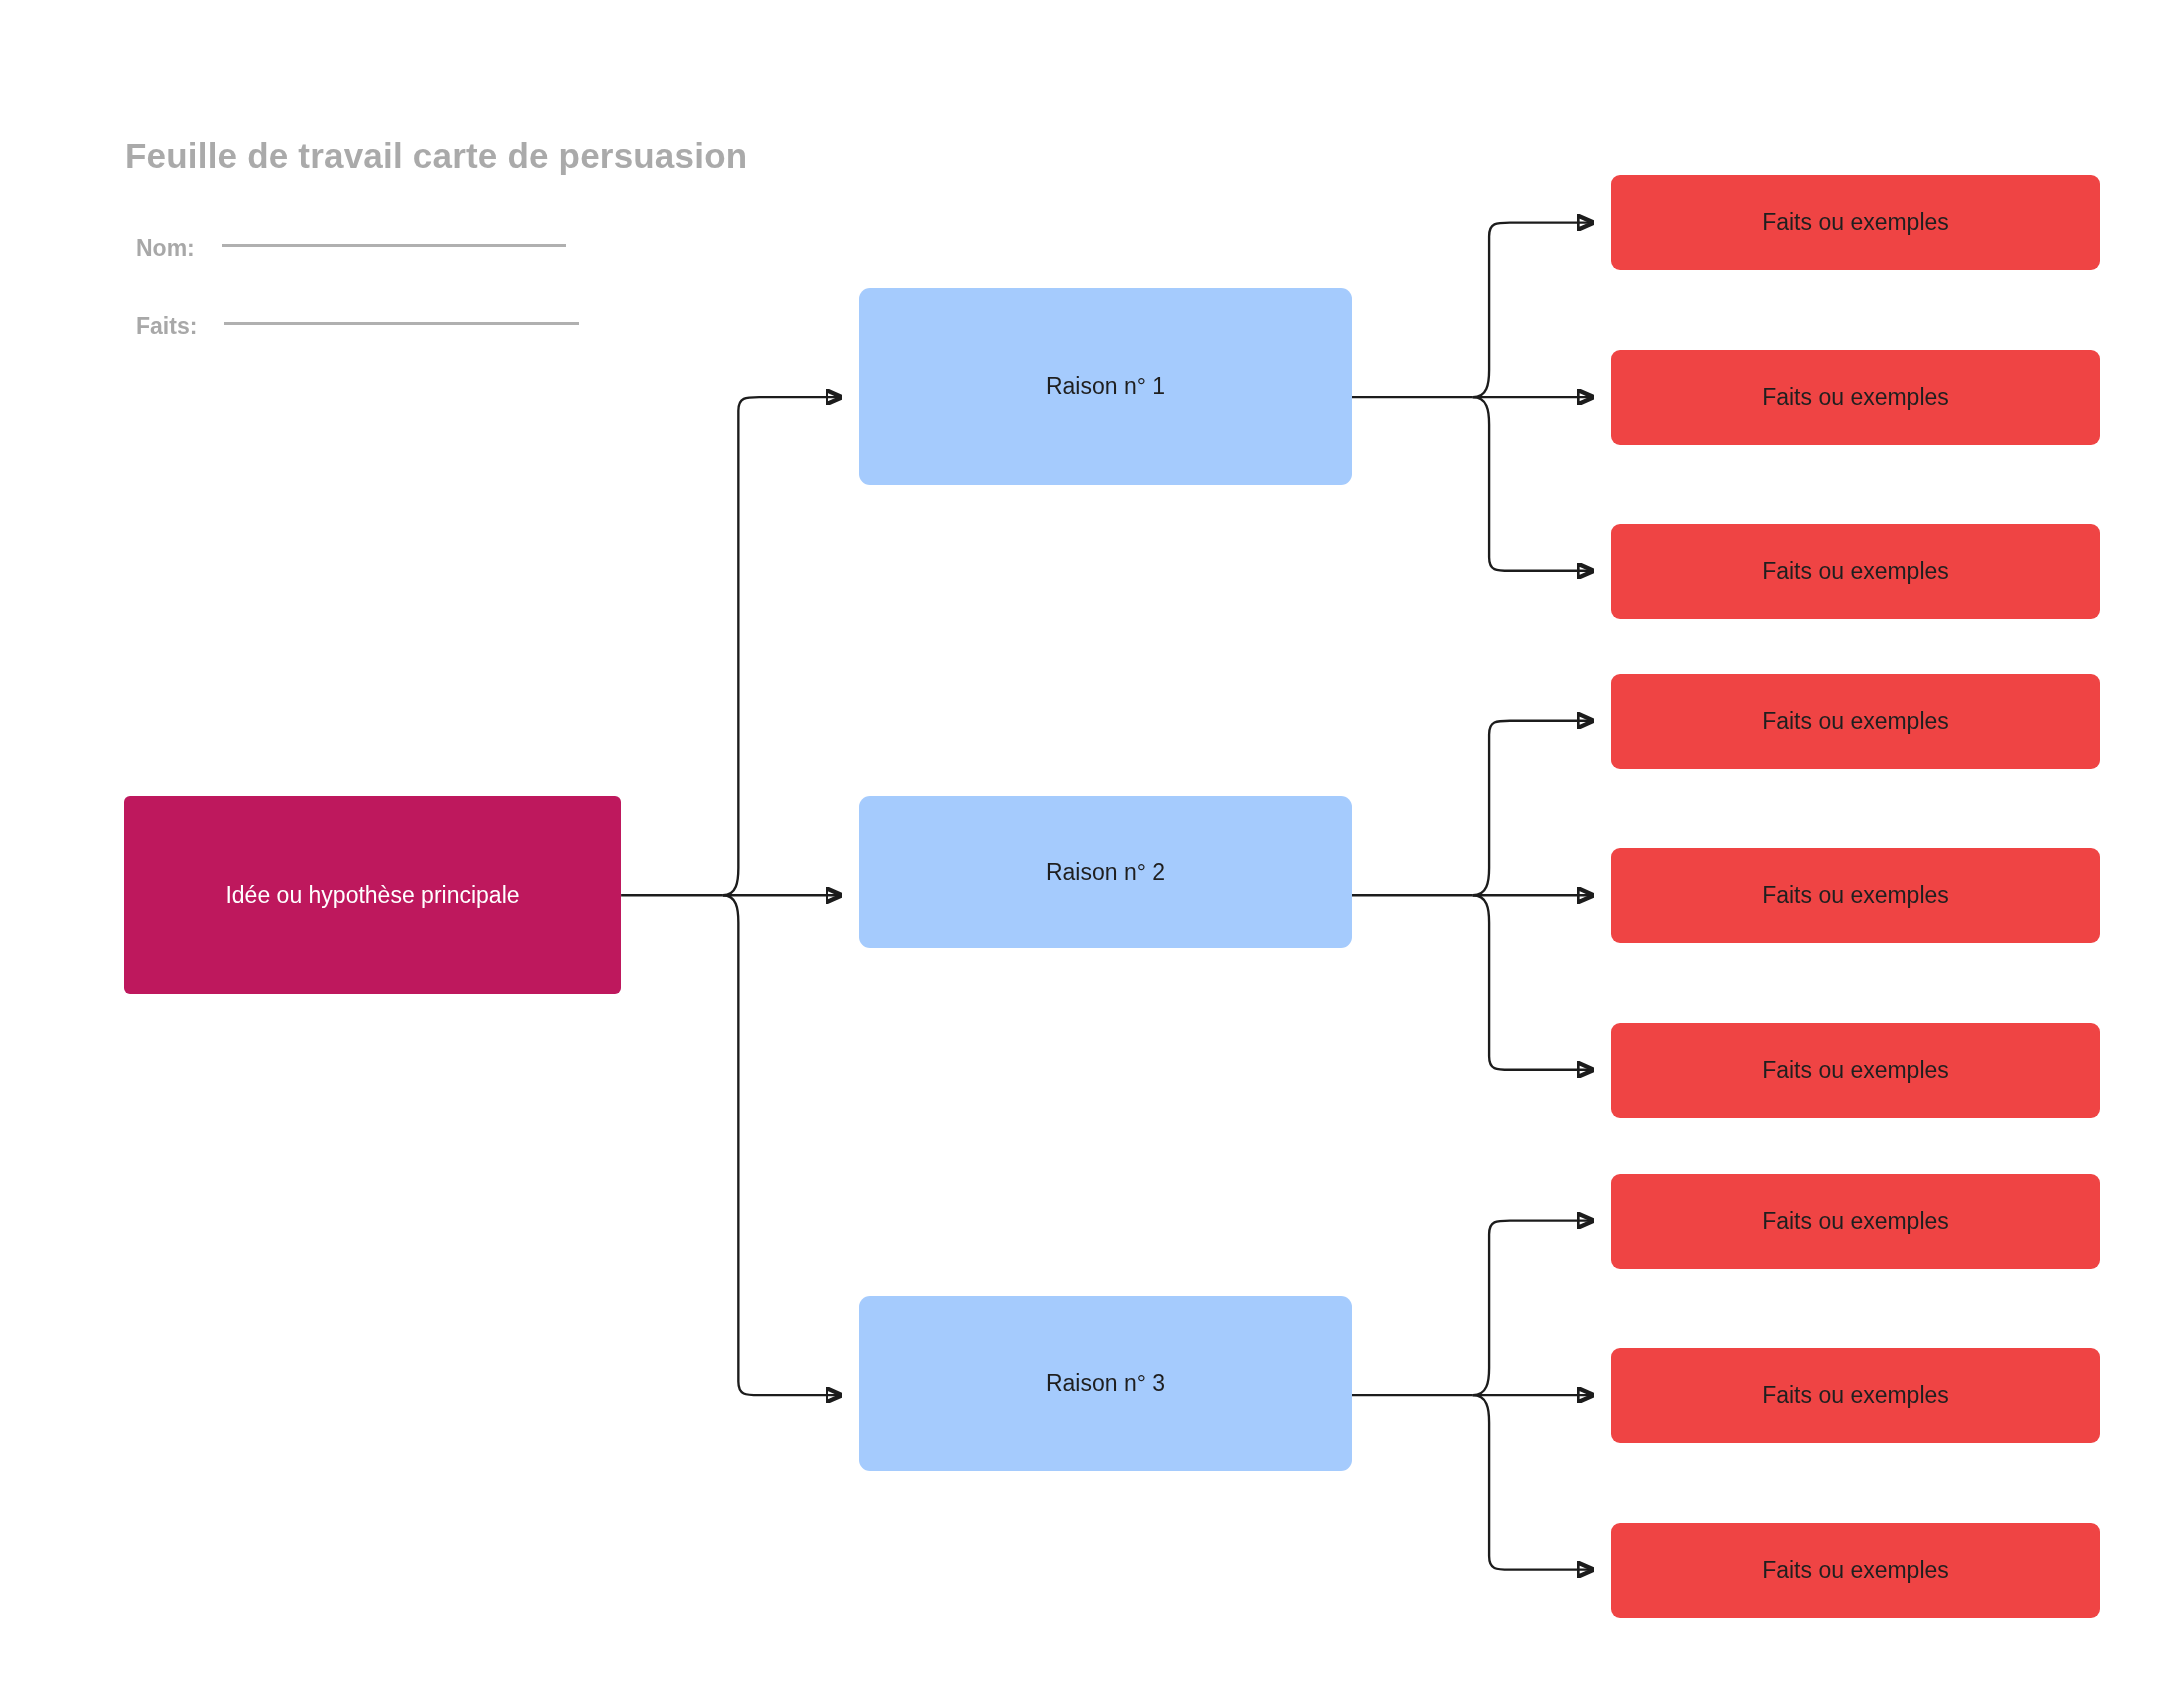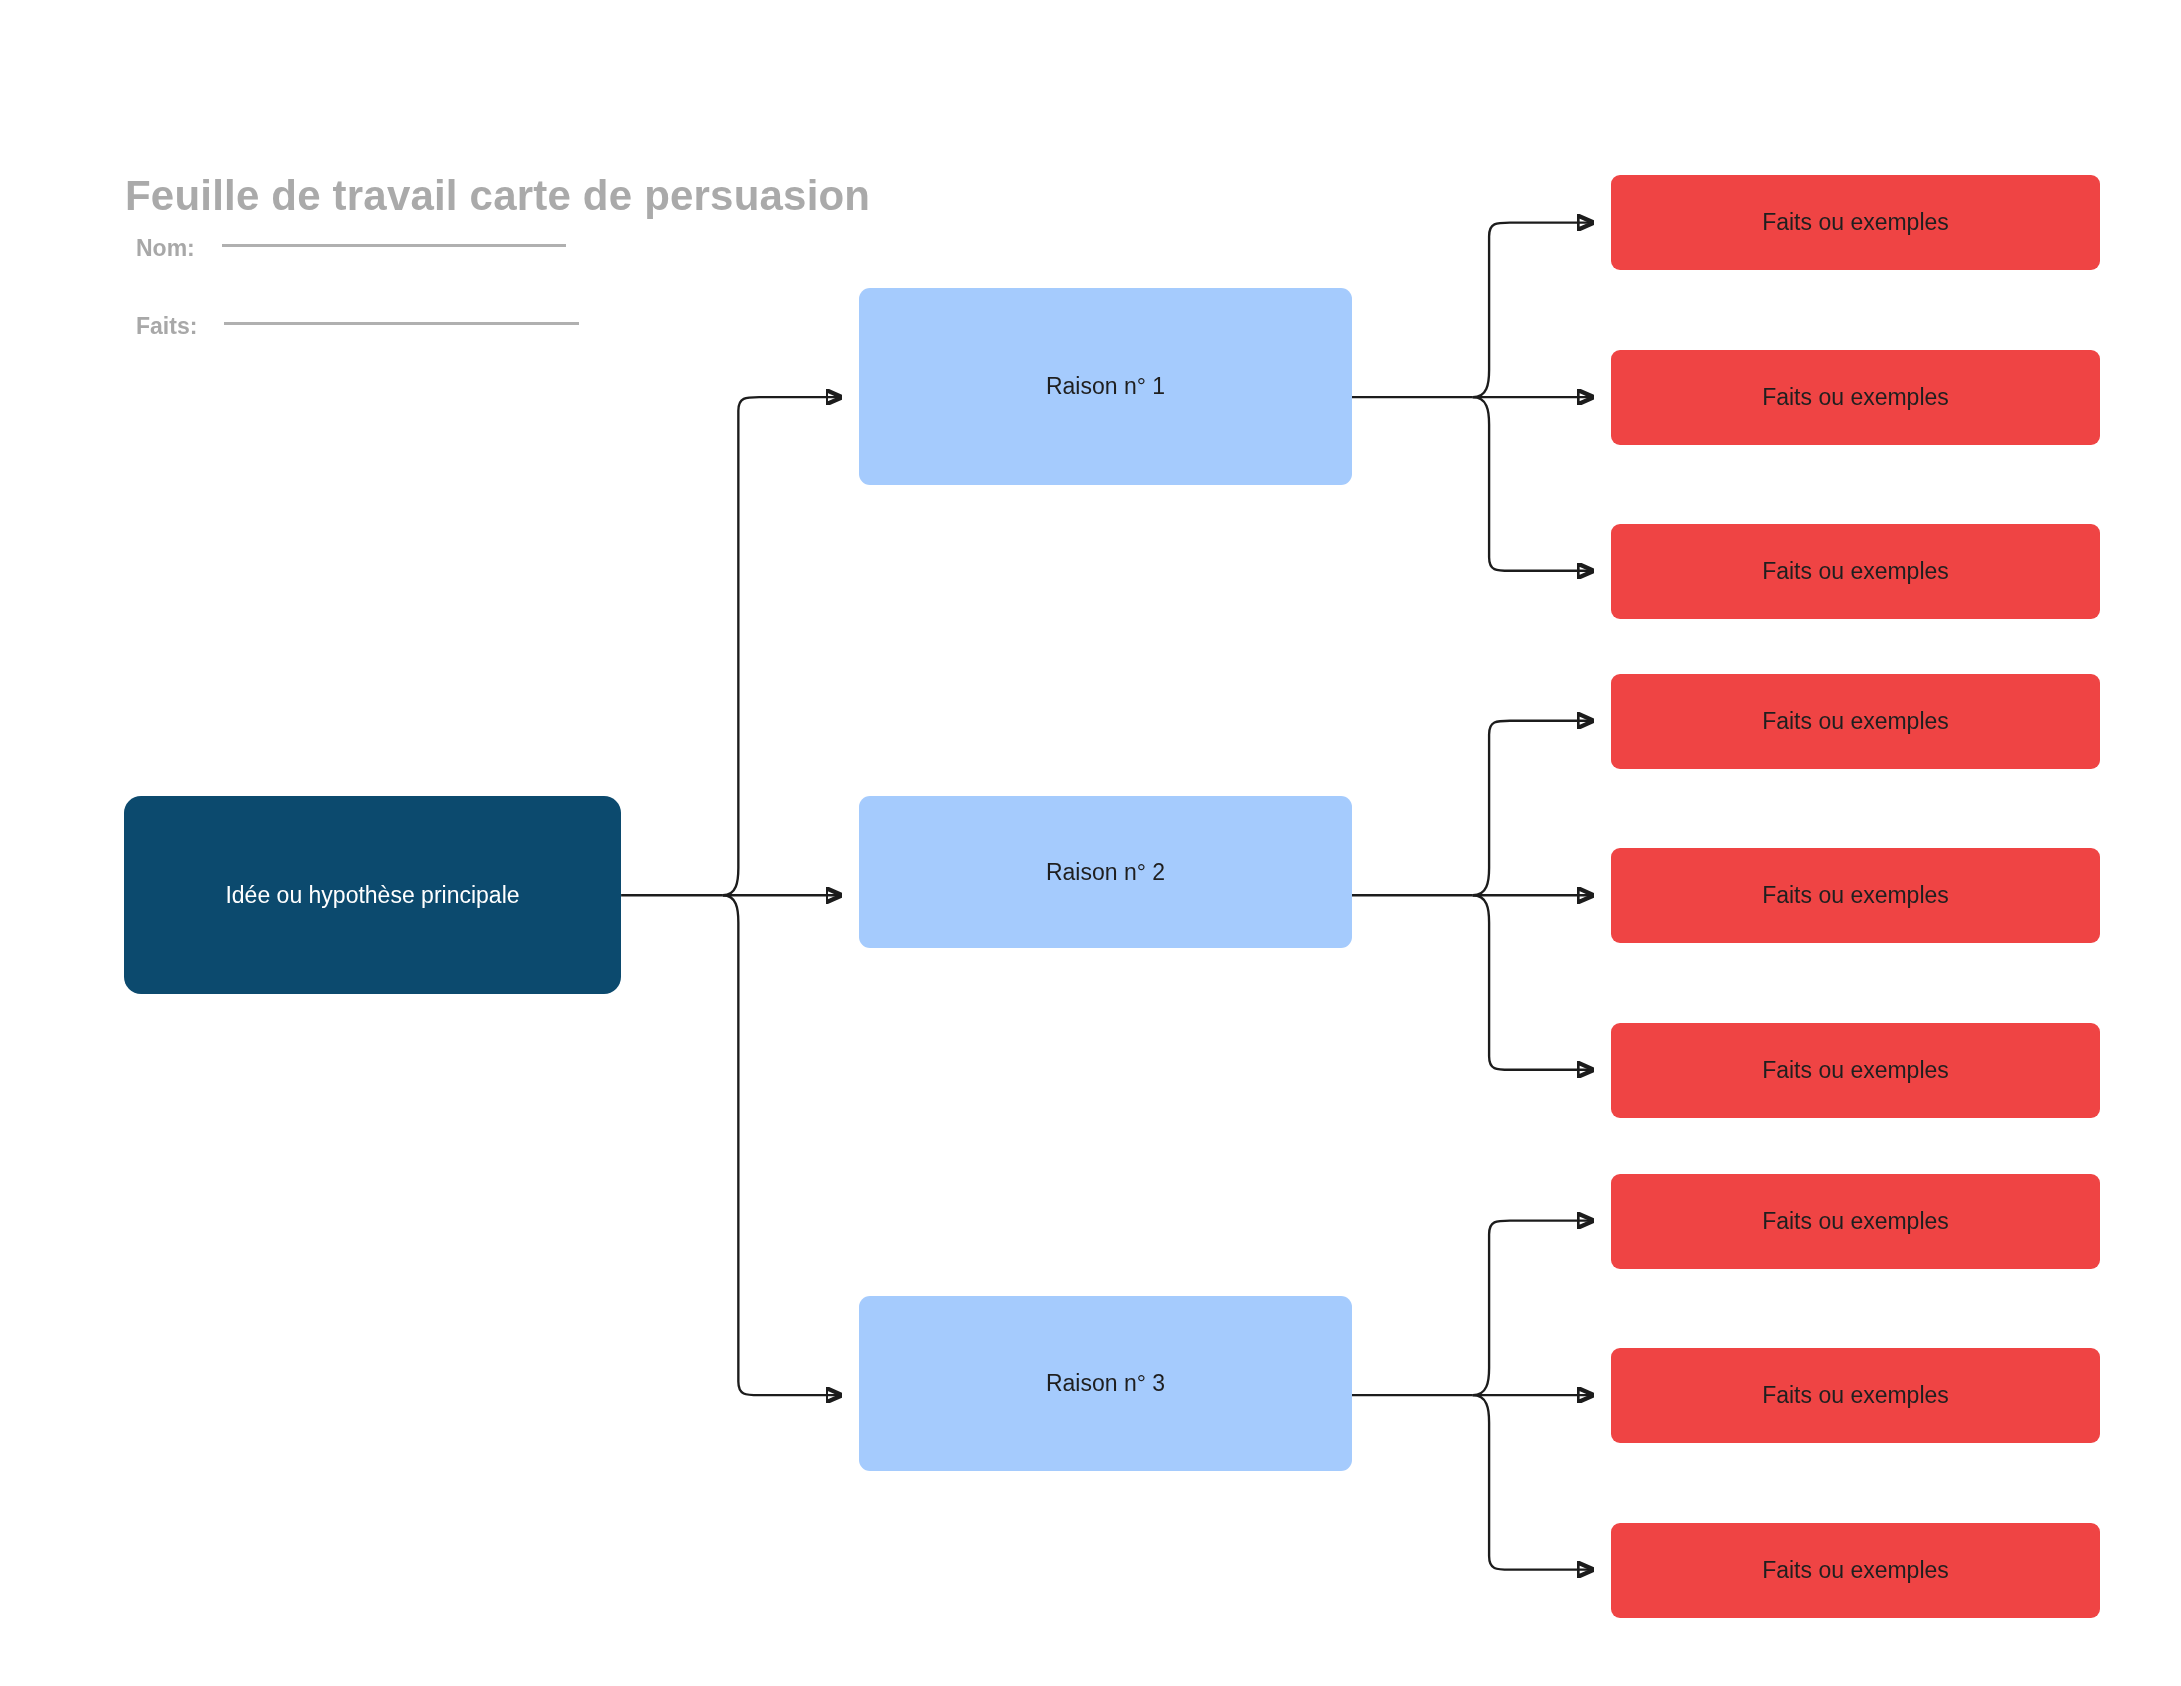--- a/index.html
+++ b/index.html
@@ -13,26 +13,25 @@
     position: relative;
     width: 2182px;
     height: 1686px;
     background: #ffffff;
   }
 
   
   #worksheet-title {
     position: absolute;
     left: 125px; top: 136px;
-    font-size: 42px;
+    font-size: 35px;
     font-weight: bold;
     color: #aaaaaa;
     letter-spacing: 0.2px;
     white-space: nowrap;
-    margin-top: 36px;
   }
   .field-row {
     position: absolute;
     display: flex;
     align-items: center;
     gap: 27px;
     white-space: nowrap;
   }
   #field-nom  { left: 136px; top: 235px; }
   #field-date { left: 136px; top: 313px; }
@@ -64,24 +63,24 @@
   .node {
     position: absolute;
     display: flex;
     align-items: center;
     justify-content: center;
     text-align: center;
     border-radius: 9px;
     padding: 3.6px 16.4px;
   }
   .node-main {
-    background: #0c4a6e;
+    background: #be185d;
     color: #ffffff;
     font-size: 23px;
-    border-radius: 17px;
+    border-radius: 6px;
   }
   .node-reason {
     background: #a5cbfd;
     color: #1f1f1f;
     font-size: 23px;
     border-radius: 11px;
   }
   .node-fact {
     background: #ef4444;
     color: #1f1f1f;

